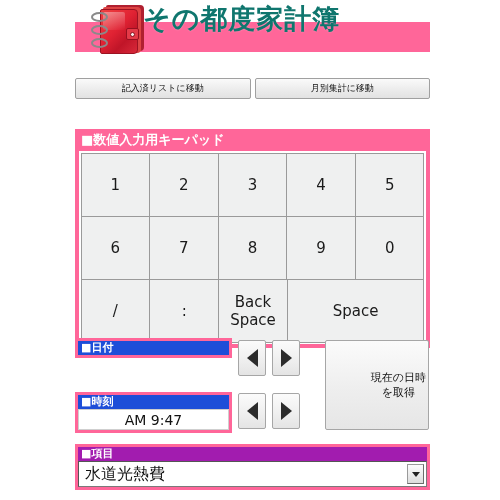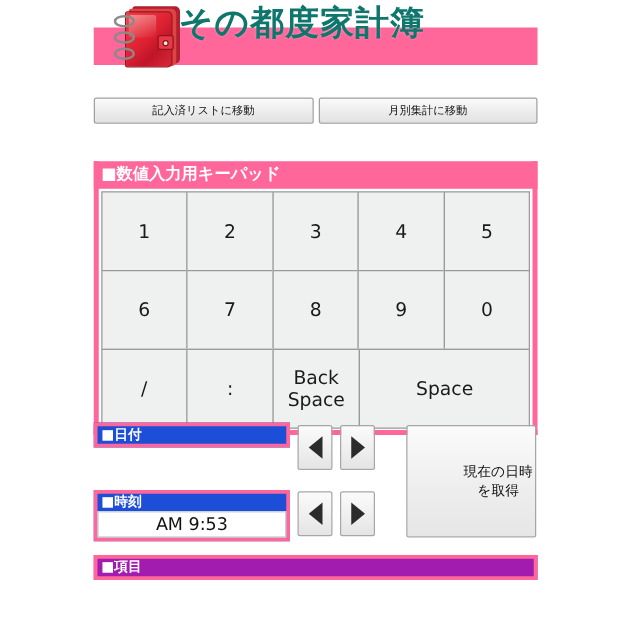--- a/index.html
+++ b/index.html
@@ -393,34 +393,40 @@
       <span class="tri left"></span>
     </div>
     <div class="arrow-btn">
       <span class="tri right"></span>
     </div>
   </div>
 
   <div class="field-row time">
     <div class="field-block">
       <div class="field-label">■時刻</div>
-      <div class="field-input">AM 9:53</div>
+      <div class="field-input">AM 9:47</div>
     </div>
     <div class="arrow-btn">
       <span class="tri left"></span>
     </div>
     <div class="arrow-btn">
       <span class="tri right"></span>
     </div>
   </div>
 
   <div class="now-btn">
     <span>
       <span>現在の日時</span><br>
       <span>を取得</span>
     </span>
   </div>
 
   <div class="item-block">
     <div class="item-label">■項目</div>
+    <div class="select-box">
+      <span class="select-value">水道光熱費</span>
+      <span class="select-arrow">
+          <i></i>
+        </span>
+    </div>
   </div>
 
 </div>
 
 </body></html>

